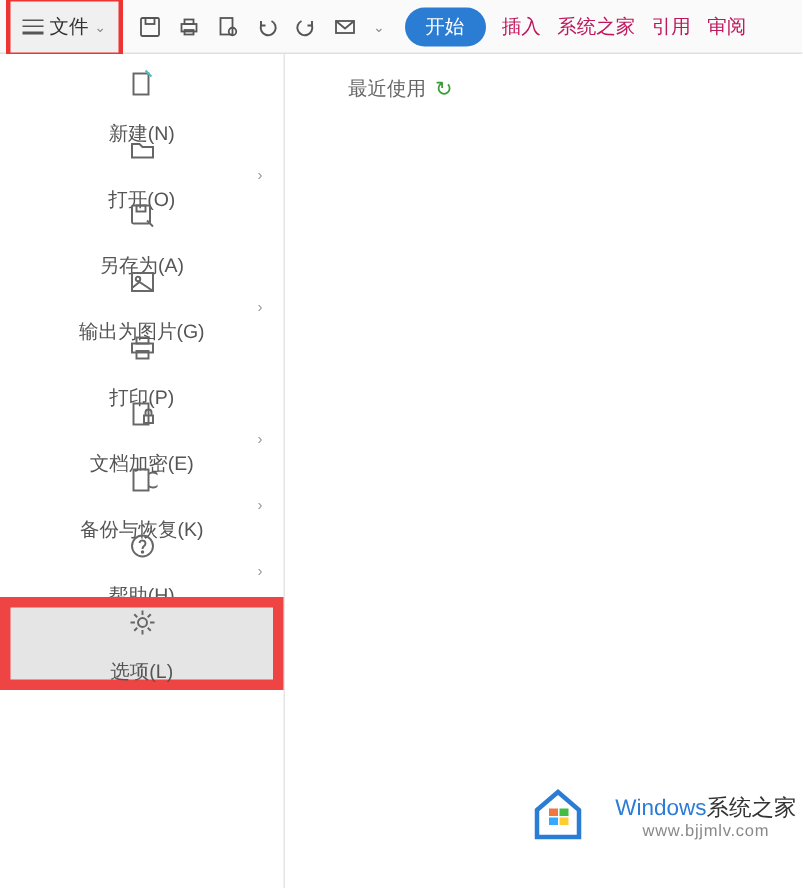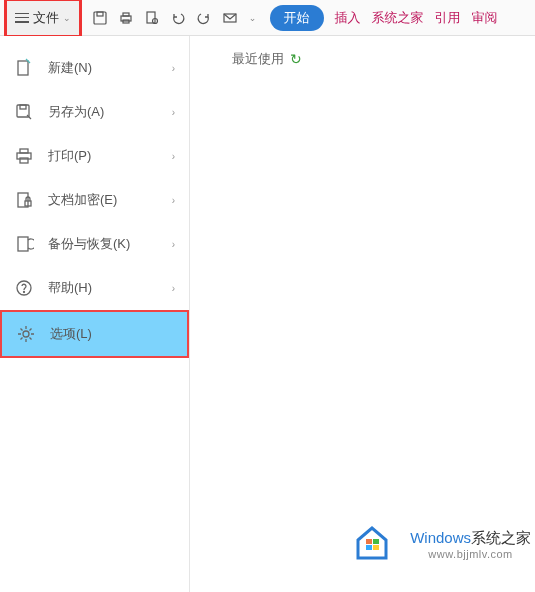--- a/index.html
+++ b/index.html
@@ -10,24 +10,24 @@
     .file-btn .ham { width: 14px; height: 10px; display: flex; flex-direction: column; justify-content: space-between; }
     .file-btn .ham span { height: 1.5px; background: #555; }
     .file-btn .chev { font-size: 9px; color: #888; }
     .tb-icons { display: flex; align-items: center; gap: 10px; margin-left: 10px; }
     .tb-ico { width: 16px; height: 16px; display: flex; align-items: center; justify-content: center; color: #555; cursor: pointer; }
     .tab-pill { background: #2b7cd3; color: #fff; border-radius: 14px; padding: 4px 14px; margin-left: 12px; cursor: pointer; font-size: 13px; }
     .tab-txt { margin-left: 11px; color: #be185d; cursor: pointer; }
     
     .body-row { display: flex; height: calc(100% - 36px); }
     .sidebar { width: 190px; border-right: 1px solid #e5e5e5; padding: 10px 0; background: #fff; }
-    .menu-item { display: flex; align-items: center; height: 44px; padding: 0 14px; gap: 14px; color: #555; cursor: pointer; position: relative; }
+    .menu-item { display: flex; align-items: center; height: 44px; padding: 0 14px; gap: 14px; color: #555; cursor: pointer; position: relative; flex-direction: column; }
     .menu-item .ico { width: 20px; height: 20px; display: flex; align-items: center; justify-content: center; color: #666; }
     .menu-item .chv { margin-left: auto; font-size: 10px; color: #999; }
-    .menu-item.highlight { border: 2px solid #ef4444; background: #7dd3fc; height: 48px; }
+    .menu-item.highlight { border: 7px solid #ef4444; background: #e5e5e5; height: 62px; }
     
     .content { flex: 1; padding: 14px 16px; text-align: left; }
     .recent { display: flex; align-items: center; gap: 6px; color: #666; margin-left: 26px; }
     .recent .rico { color: #3a9d3a; font-size: 14px; }
     
     .watermark { position: absolute; right: 4px; bottom: 30px; display: flex; align-items: center; gap: 18px; }
     .wm-logo { width: 40px; height: 36px; }
     .wm-text { text-align: left; }
     .wm-text .l1 { font-size: 15px; }
     .wm-text .l1 .win { color: #2b7cd3; font-weight: 500; }
@@ -104,27 +104,45 @@
             <rect x="4" y="3" width="10" height="14"></rect>
             <path d="M12 1 L16 5" stroke="#5bb"></path>
           </svg>
         </span>
       <span>新建(N)</span>
       <span class="chv">›</span>
     </div>
     <div class="menu-item">
       <span class="ico">
           <svg viewBox="0 0 20 20" fill="none" stroke="currentColor" stroke-width="1.3">
+            <path d="M3 6 L3 15 L17 15 L17 8 L10 8 L8 6 Z"></path>
+          </svg>
+        </span>
+      <span>打开(O)</span>
+    </div>
+    <div class="menu-item">
+      <span class="ico">
+          <svg viewBox="0 0 20 20" fill="none" stroke="currentColor" stroke-width="1.3">
             <rect x="3" y="3" width="12" height="12" rx="1"></rect>
             <rect x="6" y="3" width="6" height="4"></rect>
             <path d="M13 13 L17 17"></path>
           </svg>
         </span>
       <span>另存为(A)</span>
       <span class="chv">›</span>
+    </div>
+    <div class="menu-item">
+      <span class="ico">
+          <svg viewBox="0 0 20 20" fill="none" stroke="currentColor" stroke-width="1.3">
+            <rect x="3" y="4" width="14" height="12"></rect>
+            <circle cx="7" cy="8" r="1.5"></circle>
+            <path d="M3 14 L8 10 L17 16"></path>
+          </svg>
+        </span>
+      <span>输出为图片(G)</span>
     </div>
     <div class="menu-item">
       <span class="ico">
           <svg viewBox="0 0 20 20" fill="none" stroke="currentColor" stroke-width="1.3">
             <rect x="3" y="7" width="14" height="6"></rect>
             <rect x="6" y="3" width="8" height="4"></rect>
             <rect x="6" y="12" width="8" height="5"></rect>
           </svg>
         </span>
       <span>打印(P)</span>

